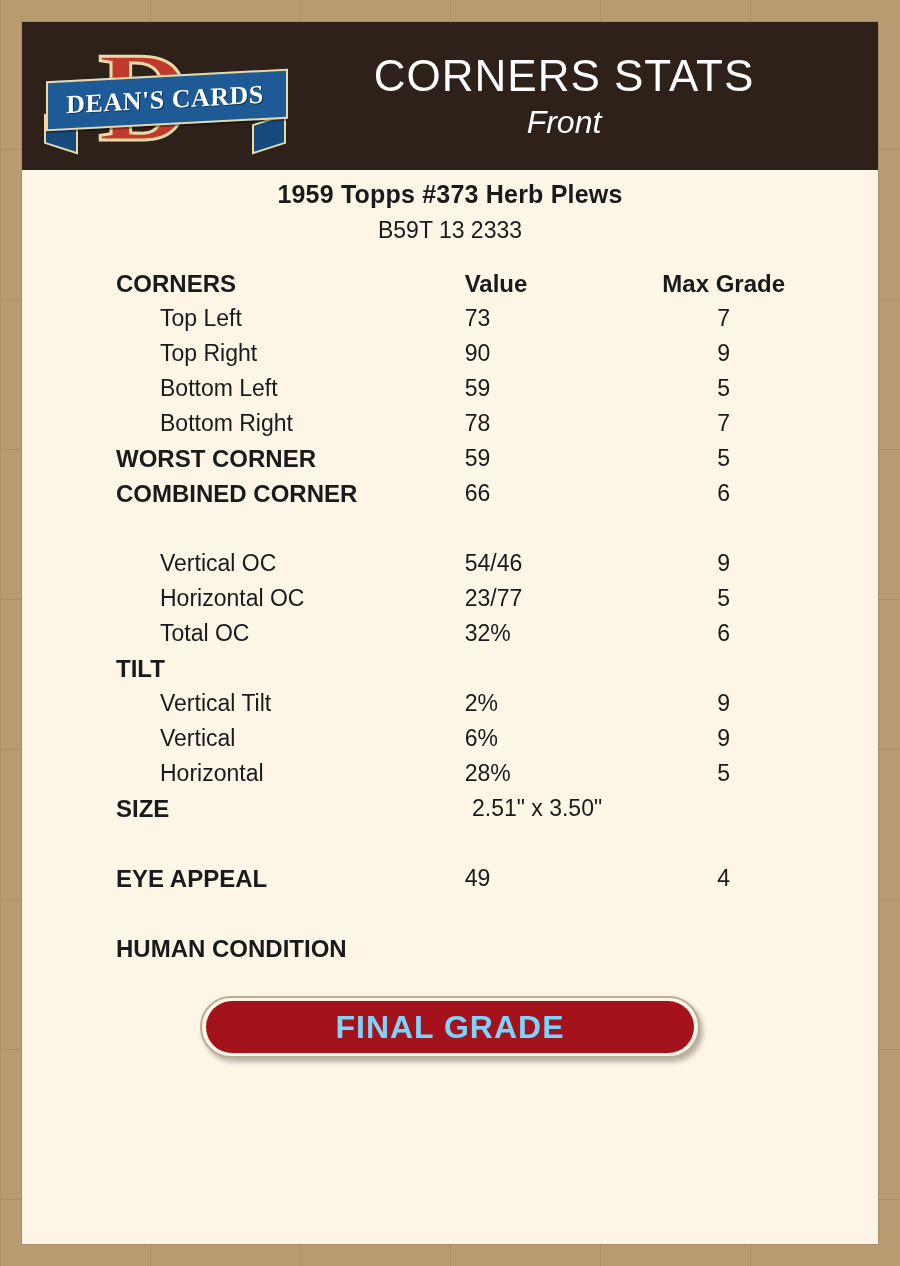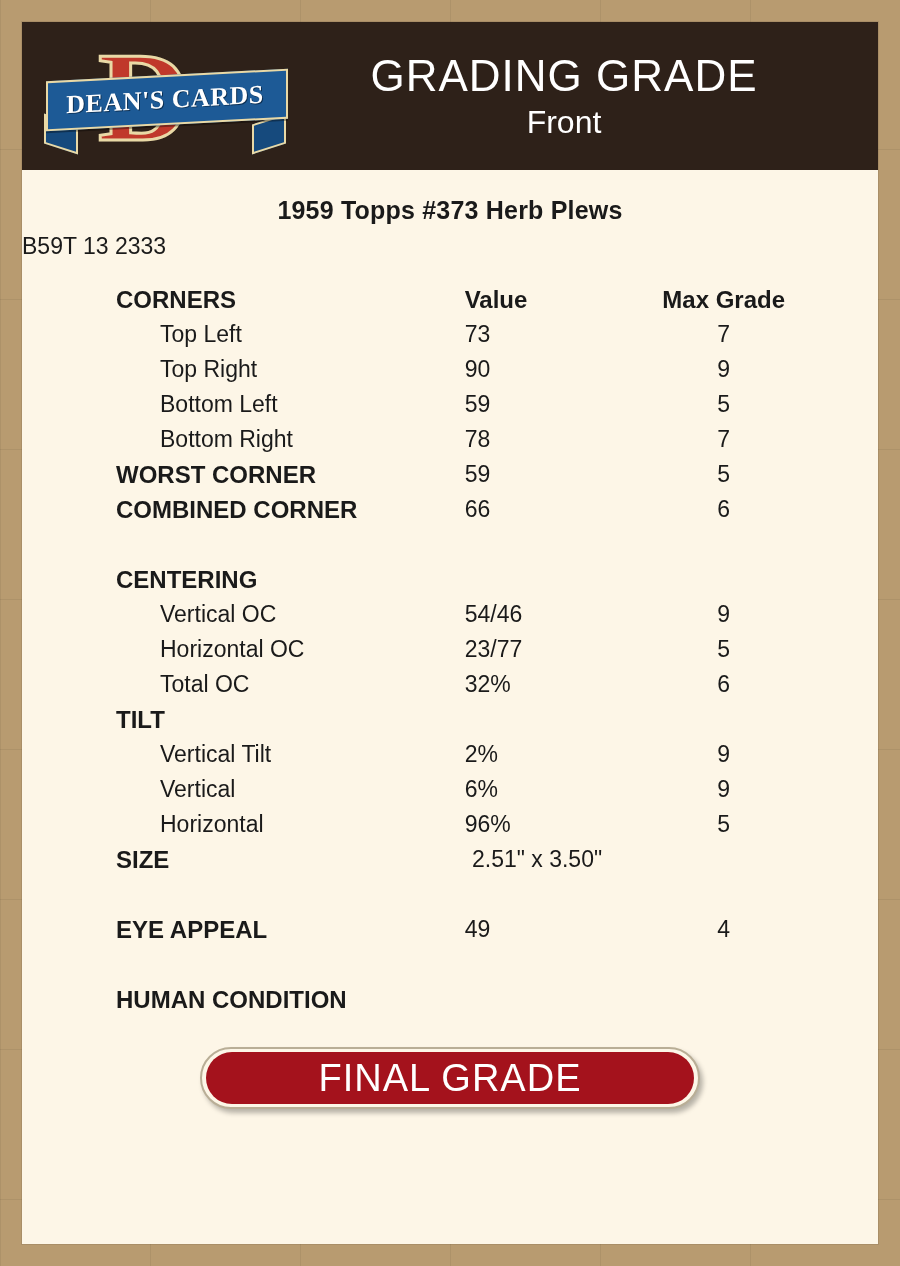--- a/index.html
+++ b/index.html
@@ -107,33 +107,35 @@
   }
   .header-title {
     font-size: 44px;
     letter-spacing: 1px;
     line-height: 52px;
   }
   .header-subtitle {
     font-size: 32px;
     line-height: 40px;
     font-weight: normal;
+    font-style: italic;
   }
 
   .body-area {
-    padding: 26px 0 0 0;
+    padding: 10px 0 0 0;
     color: #1a1a1a;
   }
   .card-title {
     text-align: center;
     font-size: 25px;
     font-weight: bold;
     letter-spacing: 0.2px;
   }
   .card-sub {
+    text-align: center;
     font-size: 23px;
     margin-top: 8px;
     font-weight: normal;
   }
 
   table.stats {
     margin: 22px auto 0 auto;
     width: 680px;
     border-collapse: collapse;
     font-size: 23px;
@@ -182,23 +184,23 @@
     box-shadow: 3px 4px 5px rgba(0,0,0,0.28);
   }
   .final-inner {
     position: absolute;
     left: 6px;
     top: 5px;
     right: 6px;
     bottom: 5px;
     background: #a4121c;
     border-radius: 26px;
-    color: #ffffff;
-    font-size: 38px;
-    font-weight: normal;
+    color: #7dd3fc;
+    font-size: 32px;
+    font-weight: bold;
     letter-spacing: 1px;
     display: flex;
     align-items: center;
     justify-content: center;
   }
 </style>
 </head>
 <body>
 
 <div class="page-bg"></div>
@@ -207,21 +209,21 @@
 
   <div class="header">
     <div class="logo">
       <div class="logo-d">D</div>
       <div class="logo-tail-left"></div>
       <div class="logo-tail-right"></div>
       <div class="logo-ribbon"></div>
       <div class="logo-ribbon-text">DEAN'S CARDS</div>
     </div>
     <div class="header-titles">
-      <div class="header-title">GRADING GRADE</div>
+      <div class="header-title">CORNERS STATS</div>
       <div class="header-subtitle">Front</div>
     </div>
   </div>
 
   <div class="body-area">
 
     <div class="card-title">1959 Topps #373 Herb Plews</div>
     <div class="card-sub">B59T 13 2333</div>
 
     <table class="stats">
@@ -262,25 +264,20 @@
         <td class="col-label sec-head">COMBINED CORNER</td>
         <td class="col-value">66</td>
         <td class="col-max">6</td>
       </tr>
 
       <tr class="spacer">
             <td colspan="3"></td>
           </tr>
 
       <tr>
-        <td class="col-label sec-head">CENTERING</td>
-        <td class="col-value"></td>
-        <td class="col-max"></td>
-      </tr>
-      <tr>
         <td class="col-label sub-item">Vertical OC</td>
         <td class="col-value">54/46</td>
         <td class="col-max">9</td>
       </tr>
       <tr>
         <td class="col-label sub-item">Horizontal OC</td>
         <td class="col-value">23/77</td>
         <td class="col-max">5</td>
       </tr>
       <tr>
@@ -300,21 +297,21 @@
         <td class="col-max">9</td>
       </tr>
 
       <tr>
         <td class="col-label sub-item">Vertical</td>
         <td class="col-value">6%</td>
         <td class="col-max">9</td>
       </tr>
       <tr>
         <td class="col-label sub-item">Horizontal</td>
-        <td class="col-value">96%</td>
+        <td class="col-value">28%</td>
         <td class="col-max">5</td>
       </tr>
 
       <tr>
         <td class="col-label sec-head">SIZE</td>
         <td class="col-value size-value">2.51" x 3.50"</td>
         <td class="col-max"></td>
       </tr>
 
       <tr class="small-gap">

